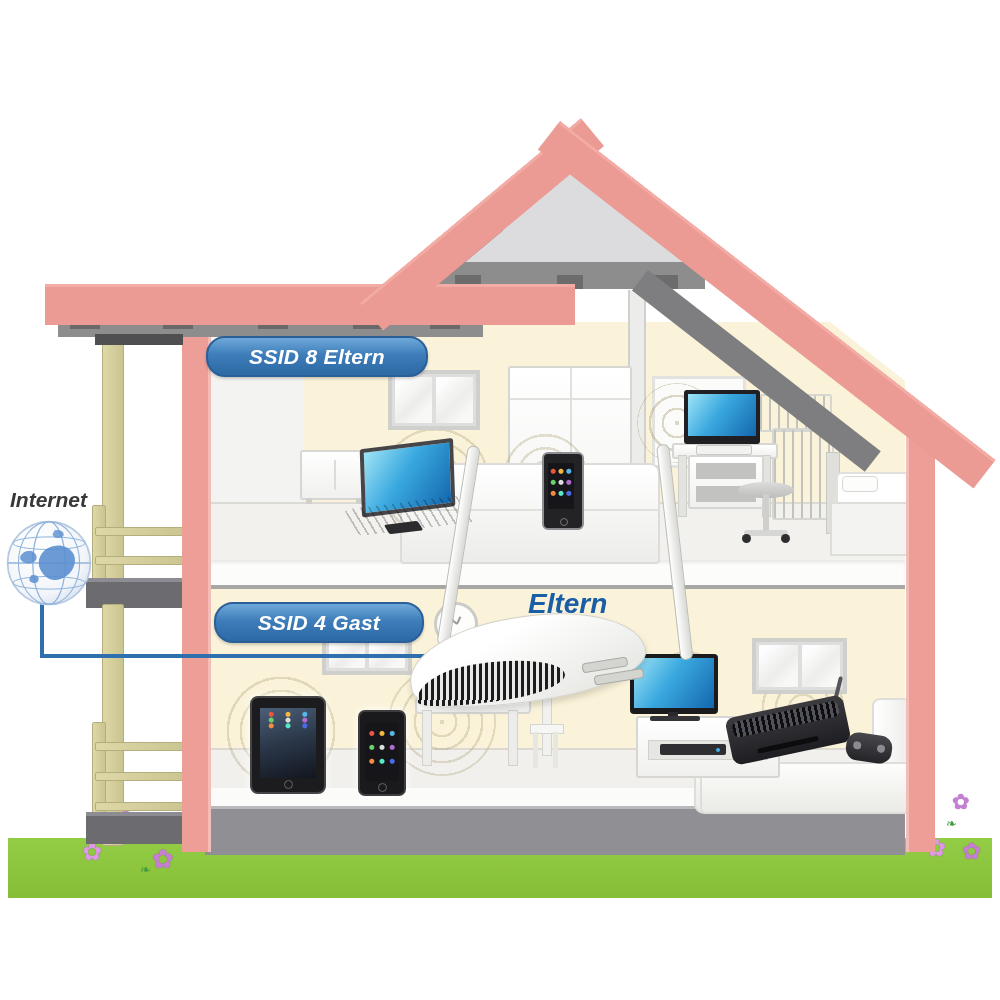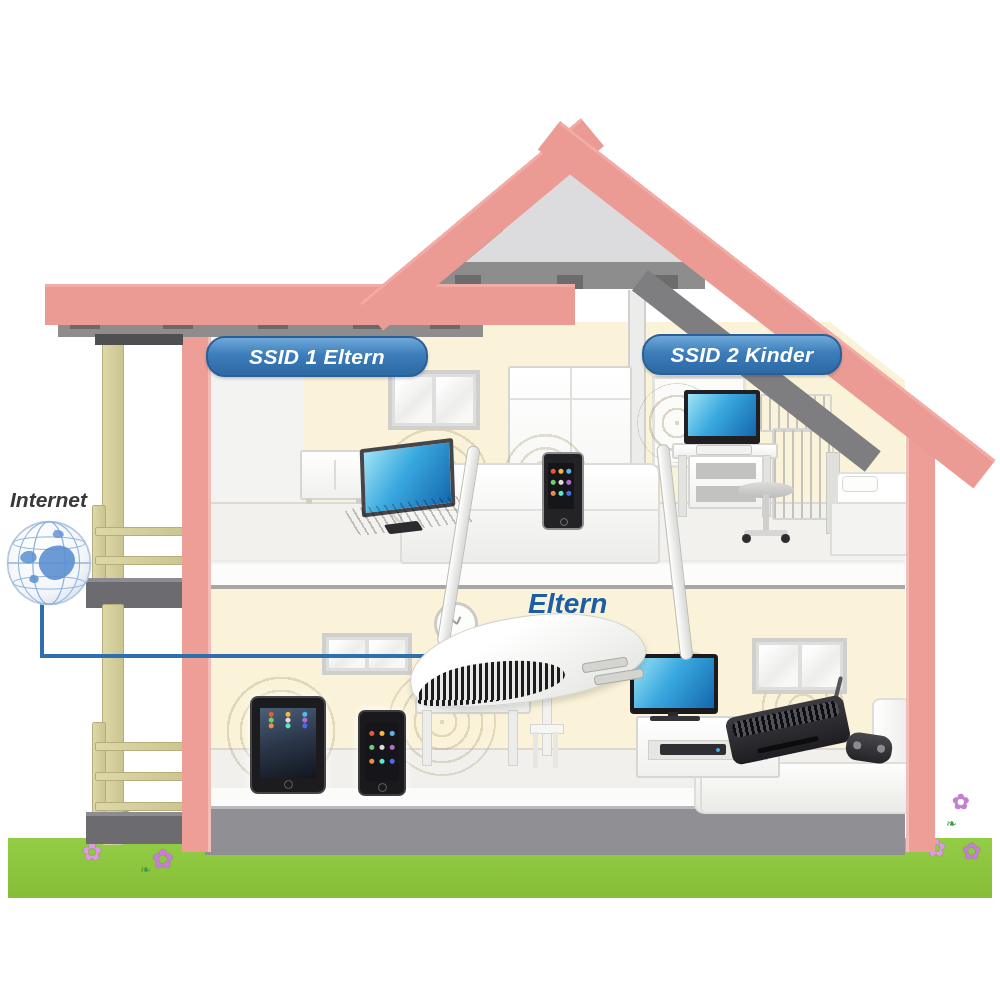--- a/index.html
+++ b/index.html
@@ -302,19 +302,19 @@
       <path d="M56 14 C62 12, 68 16, 66 20 C62 24, 54 22, 54 18 Z" fill="#5b8fd0" opacity=".8"></path>
     </svg>
   </div>
 
   <div class="abs" style="left:40px;top:602px;width:4px;height:56px;background:#2f6fad;z-index:4;"></div>
   <div class="abs" style="left:40px;top:654px;width:400px;height:4px;background:#2f6fad;z-index:4;"></div>
 
   <div class="label-text" style="left:528px;top:588px;font-size:28px;color:#1b5ea8;">Eltern</div>
 
   <div class="badge" style="left:206px;top:336px;width:218px;">
-    <span>SSID 1 Eltern</span>
-  </div>
-  <div class="badge" style="left:642px;top:334px;width:196px;">
-    <span>SSID 2 Kinder</span>
+    <span>SSID 8 Eltern</span>
+  </div>
+  <div class="badge" style="left:214px;top:602px;width:206px;">
+    <span>SSID 4 Gast</span>
   </div>
 
 </div>
 
 </body></html>

